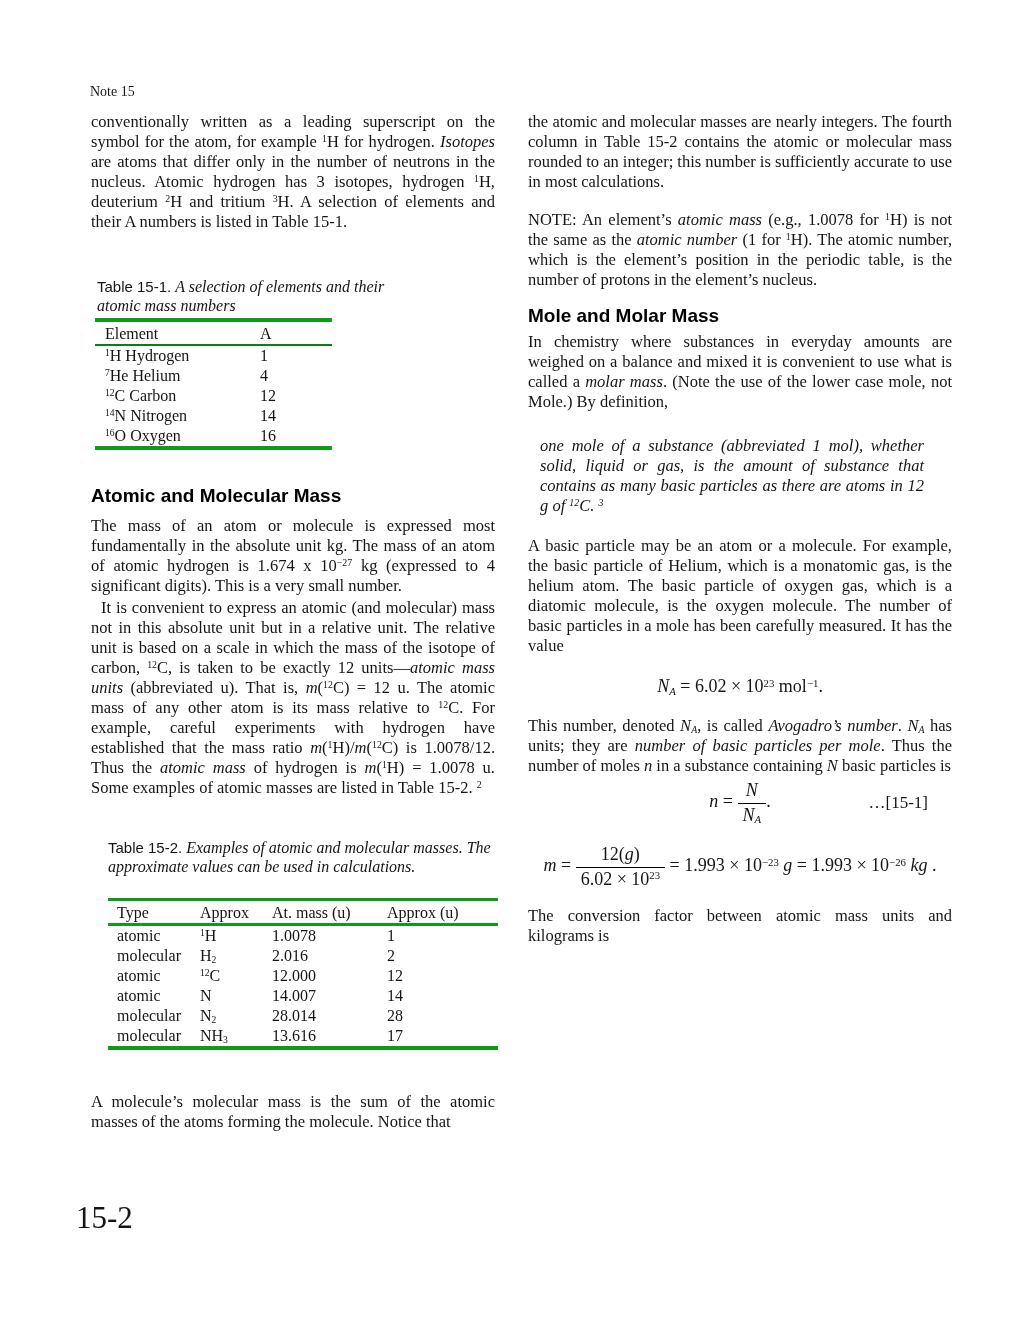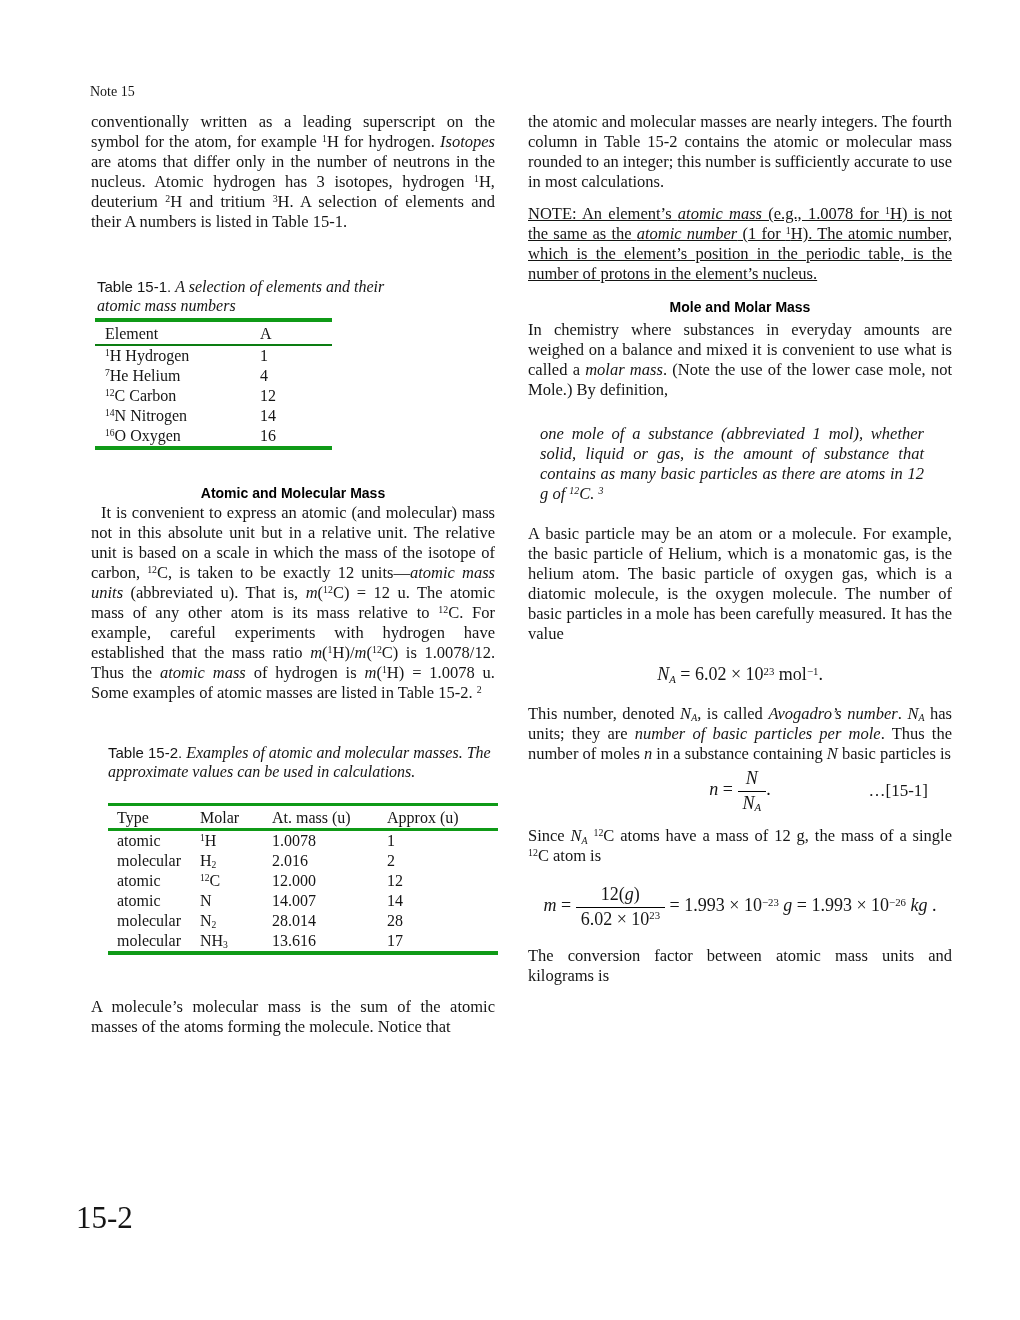--- a/index.html
+++ b/index.html
@@ -10,21 +10,21 @@
     font-family:"Liberation Serif", serif; color:var(--ink); overflow:hidden;
   }
   .note-header { position:absolute; left:90px; top:84px; font-size:14px; }
   .col { position:absolute; top:112px; }
   .col-left  { left:91px;  width:404px; }
   .col-right { left:528px; width:424px; }
   .para { font-size:16.5px; line-height:20px; text-align:justify; }
   .indent-first { text-indent:10px; }
   .section-heading {
     font-family:"Liberation Sans", sans-serif; font-weight:bold;
-    font-size:14px; text-align:center; color:#000;
+    font-size:19px; color:#000;
   }
   sup { font-size:0.6em; line-height:0; position:relative; vertical-align:baseline; top:-0.5em; }
   sub { font-size:0.6em; line-height:0; position:relative; vertical-align:baseline; top:0.25em; }
   
   .caption { font-size:16px; line-height:19px; }
   .cap-label { font-family:"Liberation Sans", sans-serif; font-size:15px; }
   .cap-text { font-style:italic; }
   .caption-t1 { margin:45px 0 3px 6px; width:330px; }
   .caption-t2 { margin:40px 0 2px 17px; width:392px; }
   
@@ -49,21 +49,21 @@
   .eq-label { position:absolute; right:24px; top:50%; transform:translateY(-50%); font-size:17px; font-style:normal;text-align:center; }
   .frac { display:inline-block; vertical-align:middle; text-align:center; line-height:1.2; }
   .frac .num { display:block; border-bottom:1.5px solid #000; padding:0 5px 1px; }
   .frac .den { display:block; padding:1px 5px 0; }
   .page-number { position:absolute; left:76px; top:1200px; font-size:31px; }
   
   .m-heading1 { margin-top:35px; }
   .m-p1 { margin-top:9px; }
   .m-p2 { margin-top:2px; }
   .m-molecular { margin-top:42px; }
-  .m-note { margin-top:12px;text-decoration:underline; }
+  .m-note { margin-top:18px; }
   .m-heading2 { margin-top:15px; margin-bottom:5px; }
   .m-basic { margin-top:20px; }
   .m-eq-avogadro { margin-top:20px; }
   .m-avogadro { margin-top:19px; }
   .m-eq-moles { margin-top:4px; }
   .m-since { margin-top:12px; }
   .m-eq-mass { margin-top:18px; }
   .m-conversion { margin-top:16px; }
 </style>
 </head>
@@ -108,32 +108,33 @@
           </tr>
           <tr>
             <td><sup>16</sup>O Oxygen</td>
             <td>16</td>
           </tr>
         </tbody>
     </table>
 
     <h2 class="section-heading m-heading1">Atomic and Molecular Mass</h2>
 
+    <p class="para m-p1">The mass of an atom or molecule is expressed most fundamentally in the absolute unit kg. The mass of an atom of atomic hydrogen is 1.674 x 10<sup>−27</sup> kg (expressed to 4 significant digits). This is a very small number.</p>
     <p class="para m-p2 indent-first">It is convenient to express an atomic (and molecular) mass not in this absolute unit but in a relative unit. The relative unit is based on a scale in which the mass of the isotope of carbon, <sup>12</sup>C, is taken to be exactly 12 units—<i>atomic mass units</i> (abbreviated u). That is, <i>m</i>(<sup>12</sup>C) = 12 u. The atomic mass of any other atom is its mass relative to <sup>12</sup>C. For example, careful experiments with hydrogen have established that the mass ratio <i>m</i>(<sup>1</sup>H)/<i>m</i>(<sup>12</sup>C) is 1.0078/12. Thus the <i>atomic mass</i> of hydrogen is <i>m</i>(<sup>1</sup>H) = 1.0078 u. Some examples of atomic masses are listed in Table 15-2. <sup>2</sup></p>
 
     <p class="caption caption-t2">
       <span class="cap-label">Table 15-2.</span>
       <span class="cap-text">Examples of atomic and molecular masses. The approximate values can be used in calculations.</span>
     </p>
 
     <table class="dtable t2">
       <thead>
         <tr>
             <th>Type</th>
-            <th>Molar</th>
+            <th>Approx</th>
             <th>At. mass (u)</th>
             <th>Approx (u)</th>
           </tr>
       </thead>
       <tbody>
           <tr>
             <td>atomic</td>
             <td><sup>1</sup>H</td>
             <td>1.0078</td>
             <td>1</td>
@@ -189,21 +190,20 @@
 
     <div class="equation m-eq-avogadro"><i>N</i><sub><i>A</i></sub> = 6.02 × 10<sup>23</sup> mol<sup>−1</sup>.</div>
 
     <p class="para m-avogadro">This number, denoted <i>N</i><sub><i>A</i></sub>, is called <i>Avogadro’s number</i>. <i>N</i><sub><i>A</i></sub> has units; they are <i>number of basic particles per mole</i>. Thus the number of moles <i>n</i> in a substance containing <i>N</i> basic particles is</p>
 
     <div class="eq-row m-eq-moles">
       <span><i>n</i> = <span class="frac"><span class="num"><i>N</i></span><span class="den"><i>N</i><sub><i>A</i></sub></span></span>.</span>
       <span class="eq-label">…[15-1]</span>
     </div>
 
-    <p class="para m-since">Since <i>N</i><sub><i>A</i></sub> <sup>12</sup>C atoms have a mass of 12 g, the mass of a single <sup>12</sup>C atom is</p>
 
     <div class="equation m-eq-mass"><i>m</i> = <span class="frac"><span class="num">12(<i>g</i>)</span><span class="den">6.02 × 10<sup>23</sup></span></span> = 1.993 × 10<sup>−23</sup> <i>g</i> = 1.993 × 10<sup>−26</sup> <i>kg</i> .</div>
 
     <p class="para m-conversion">The conversion factor between atomic mass units and kilograms is</p>
   </div>
 
   <div class="page-number">15-2</div>
 </div>
 
 </body></html>

